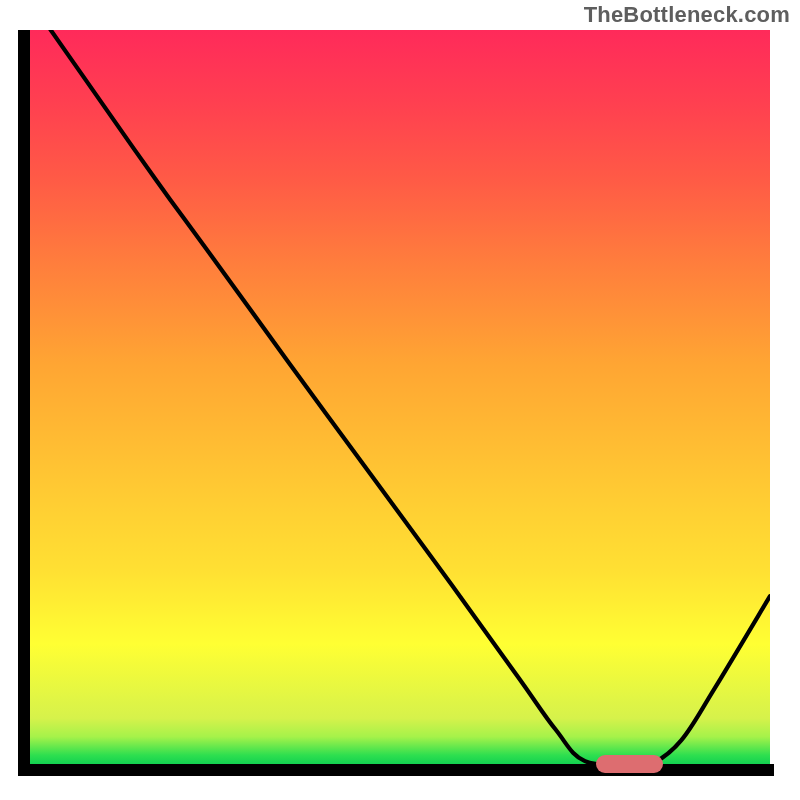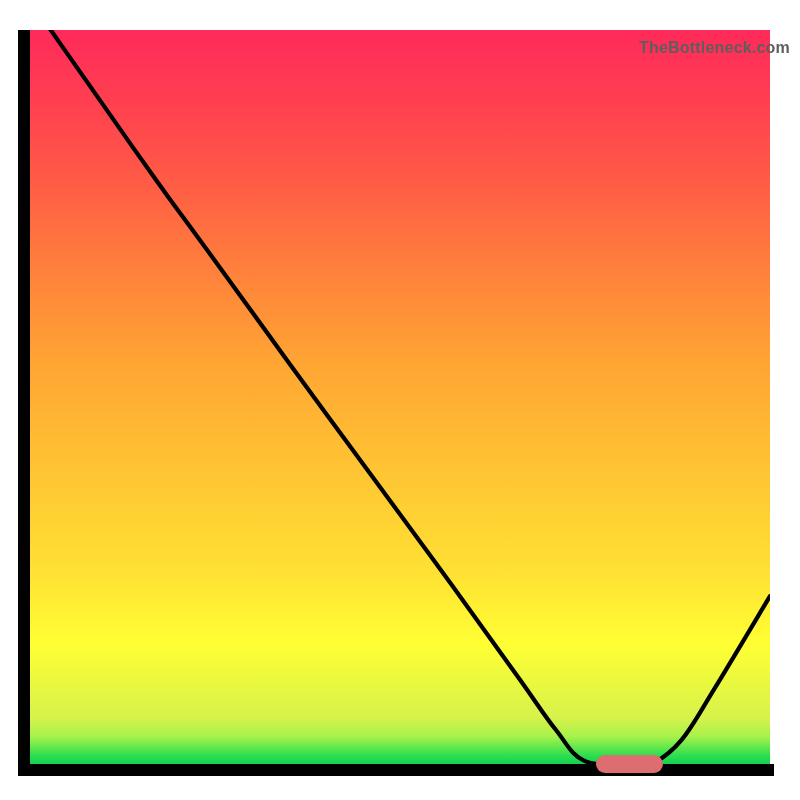--- a/index.html
+++ b/index.html
@@ -14,25 +14,24 @@
     position: relative;
     width: 800px;
     height: 800px;
   }
   .watermark {
     position: absolute;
     top: 2px;
     right: 10px;
     color: #5e5e5e;
     font-family: Arial, Helvetica, sans-serif;
-    font-size: 16px;
+    font-size: 22px;
     font-weight: 600;
     z-index: 5;
     letter-spacing: 0.2px;
-    margin-top: 37px;
   }
   .plot-area {
     position: absolute;
     left: 30px;
     top: 30px;
     width: 740px;
     height: 740px;
     
     background: linear-gradient(
       to top,

